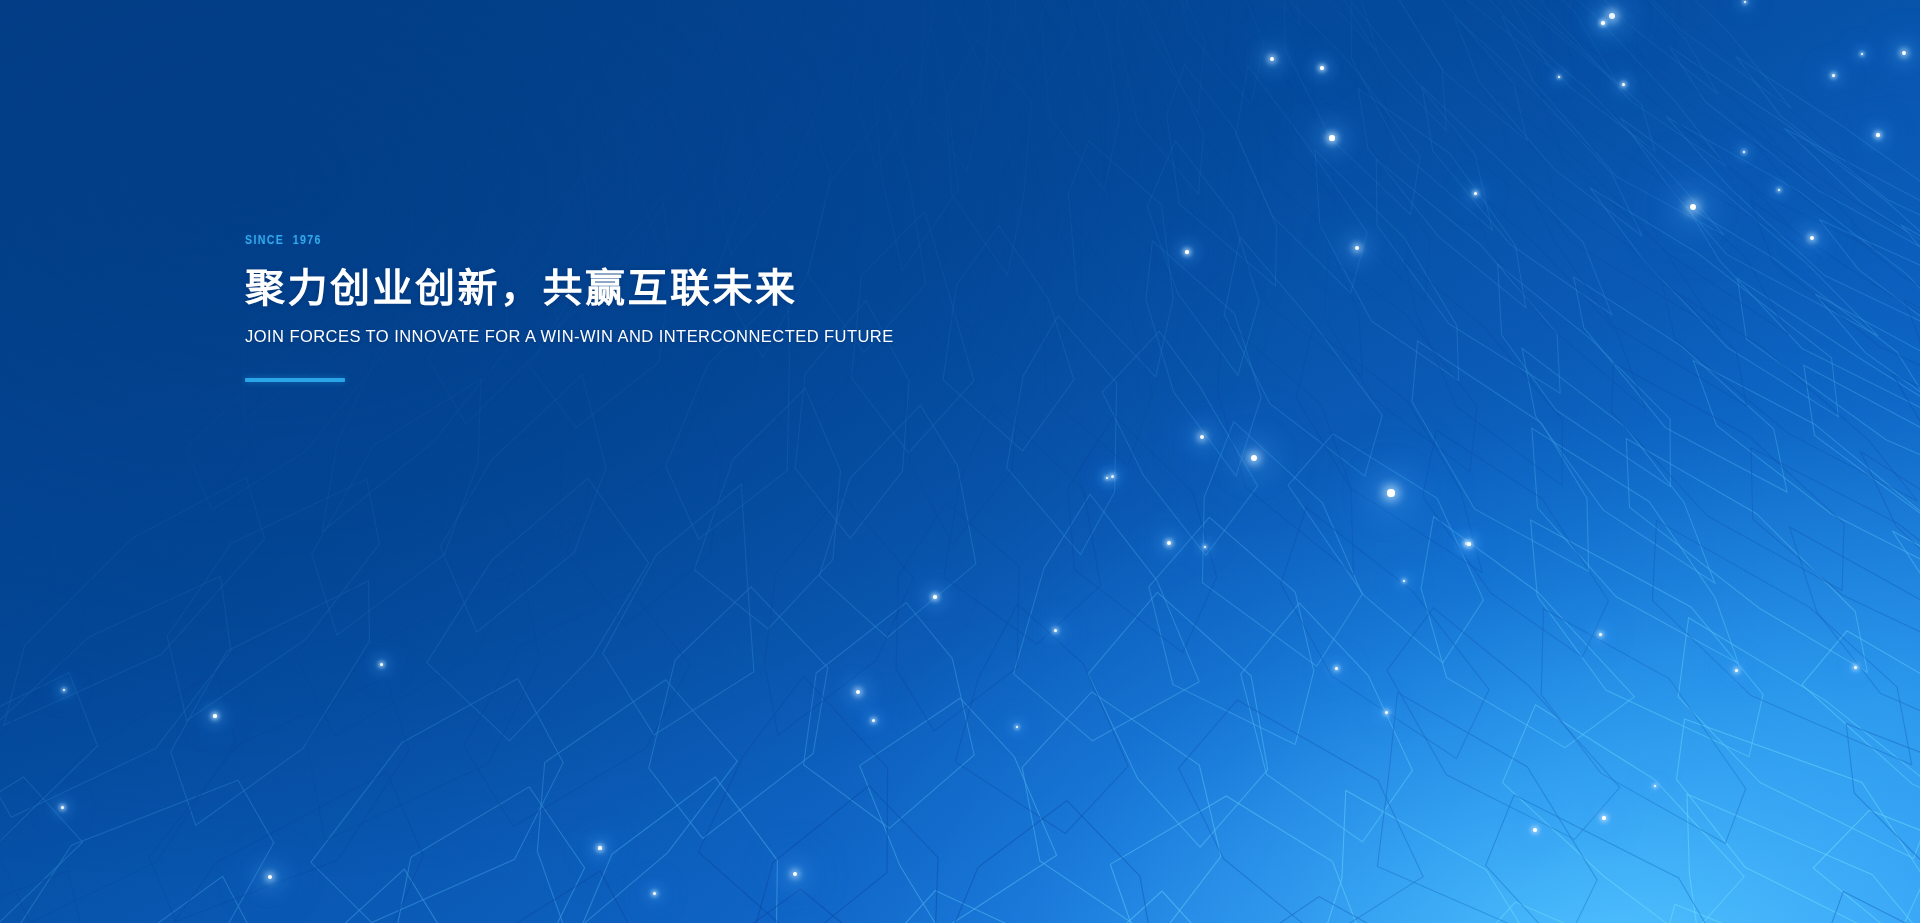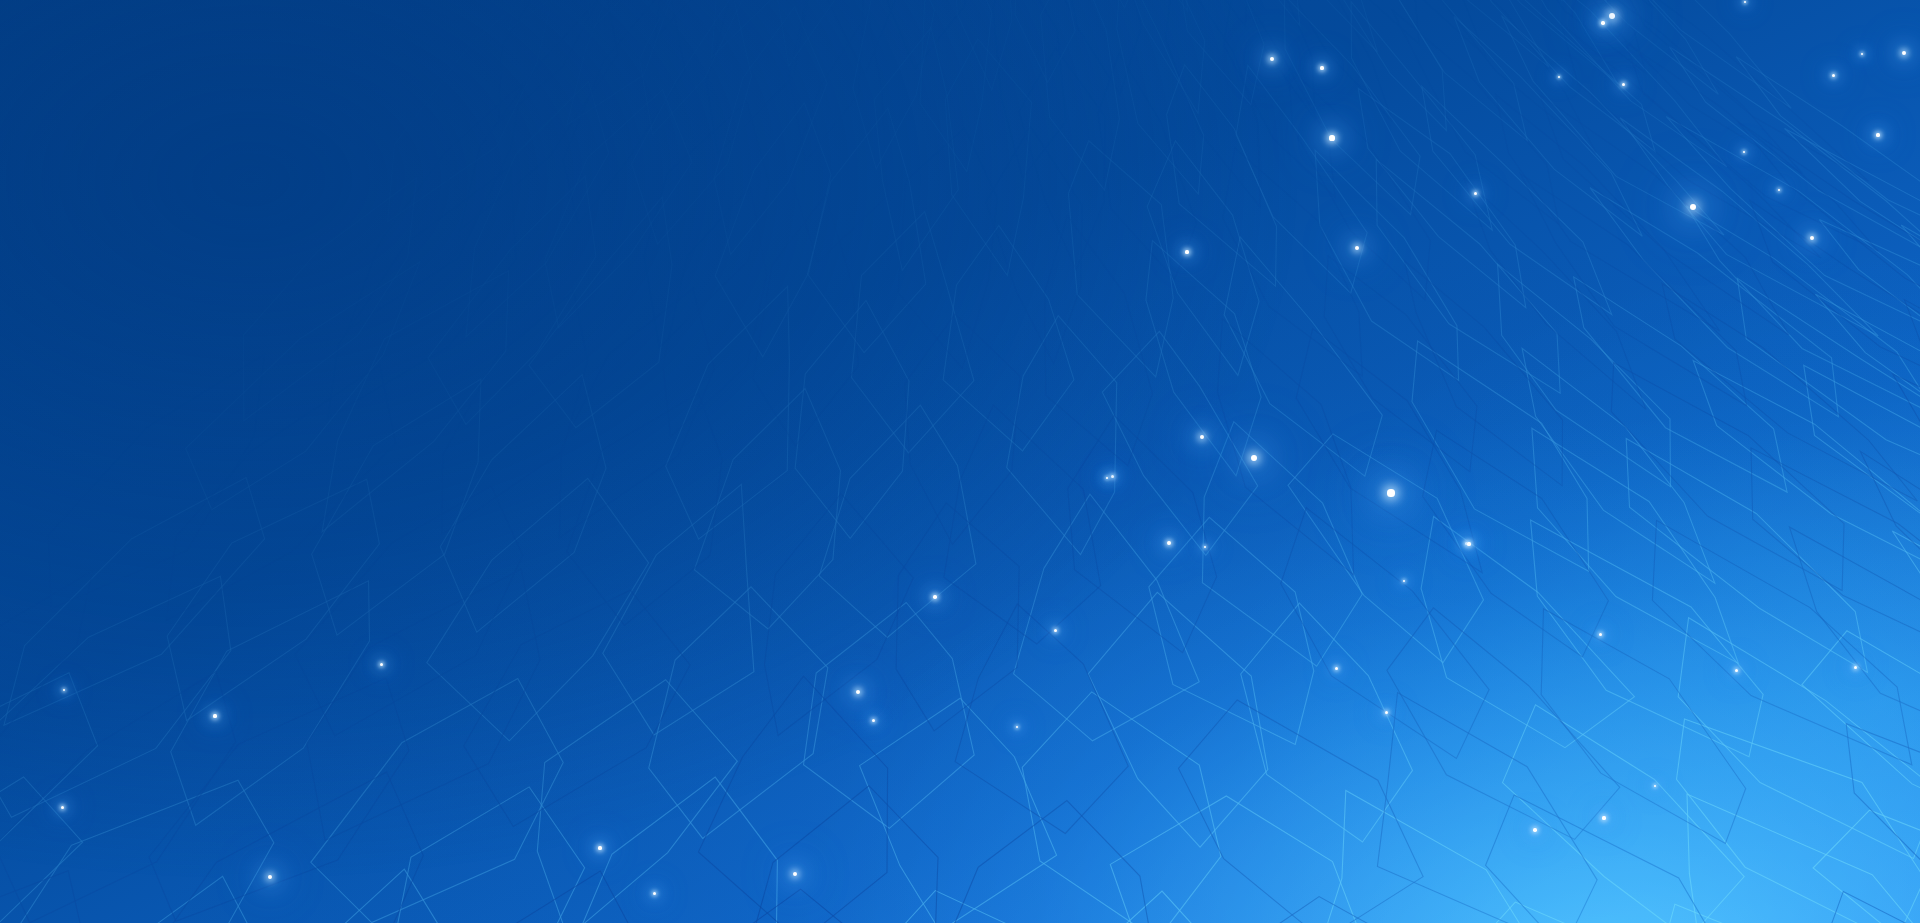--- a/index.html
+++ b/index.html
@@ -489,14 +489,23 @@
       <div class="dot" style="left: 598.4px; top: 846.4px; width: 3.2px; height: 3.2px; box-shadow: rgba(190, 228, 255, 0.95) 0px 0px 4.95px 1.62px, rgba(90, 175, 255, 0.45) 0px 0px 15.3px 4.95px, rgba(50, 140, 245, 0.2) 0px 0px 30.6px 9.9px;"></div>
       <div class="dot" style="left: 379.5px; top: 662.5px; width: 3px; height: 3px; box-shadow: rgba(190, 228, 255, 0.95) 0px 0px 4.4px 1.44px, rgba(90, 175, 255, 0.45) 0px 0px 13.6px 4.4px, rgba(50, 140, 245, 0.2) 0px 0px 27.2px 8.8px;"></div>
       <div class="dot" style="left: 267.6px; top: 874.6px; width: 4.8px; height: 4.8px; box-shadow: rgba(190, 228, 255, 0.95) 0px 0px 7.15px 2.34px, rgba(90, 175, 255, 0.45) 0px 0px 22.1px 7.15px, rgba(50, 140, 245, 0.2) 0px 0px 44.2px 14.3px;"></div>
       <div class="dot" style="left: 213.4px; top: 714.4px; width: 3.2px; height: 3.2px; box-shadow: rgba(190, 228, 255, 0.95) 0px 0px 4.95px 1.62px, rgba(90, 175, 255, 0.45) 0px 0px 15.3px 4.95px, rgba(50, 140, 245, 0.2) 0px 0px 30.6px 9.9px;"></div>
       <div class="dot" style="left: 60.5px; top: 805.5px; width: 3px; height: 3px; box-shadow: rgba(190, 228, 255, 0.95) 0px 0px 4.4px 1.44px, rgba(90, 175, 255, 0.45) 0px 0px 13.6px 4.4px, rgba(50, 140, 245, 0.2) 0px 0px 27.2px 8.8px;"></div>
       <div class="dot" style="left: 62.6px; top: 688.6px; width: 2.8px; height: 2.8px; box-shadow: rgba(190, 228, 255, 0.95) 0px 0px 3.85px 1.26px, rgba(90, 175, 255, 0.45) 0px 0px 11.9px 3.85px, rgba(50, 140, 245, 0.2) 0px 0px 23.8px 7.7px;"></div>
       <div class="dot" style="left: 1015.6px; top: 725.6px; width: 2.8px; height: 2.8px; box-shadow: rgba(190, 228, 255, 0.95) 0px 0px 3.85px 1.26px, rgba(90, 175, 255, 0.45) 0px 0px 11.9px 3.85px, rgba(50, 140, 245, 0.2) 0px 0px 23.8px 7.7px;"></div>
       <div class="dot" style="left: 1105.7px; top: 476.7px; width: 2.6px; height: 2.6px; box-shadow: rgba(190, 228, 255, 0.95) 0px 0px 3.85px 1.26px, rgba(90, 175, 255, 0.45) 0px 0px 11.9px 3.85px, rgba(50, 140, 245, 0.2) 0px 0px 23.8px 7.7px;"></div>
     </div>
 
+  <div class="copy">
+    <div class="eyebrow">SINCE  1976</div>
+
+    <h1 class="headline">聚力创业创新，共赢互联未来</h1>
+
+    <div class="subhead">JOIN FORCES TO INNOVATE FOR A WIN-WIN AND INTERCONNECTED FUTURE</div>
+
+    <div class="rule"></div>
+  </div>
 
 </div>
 
 </body></html>

